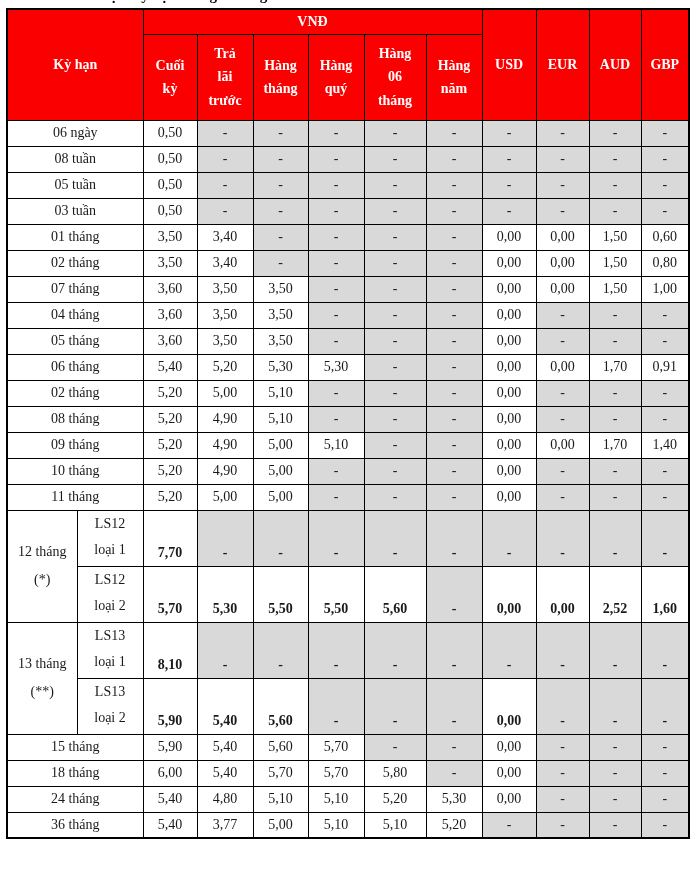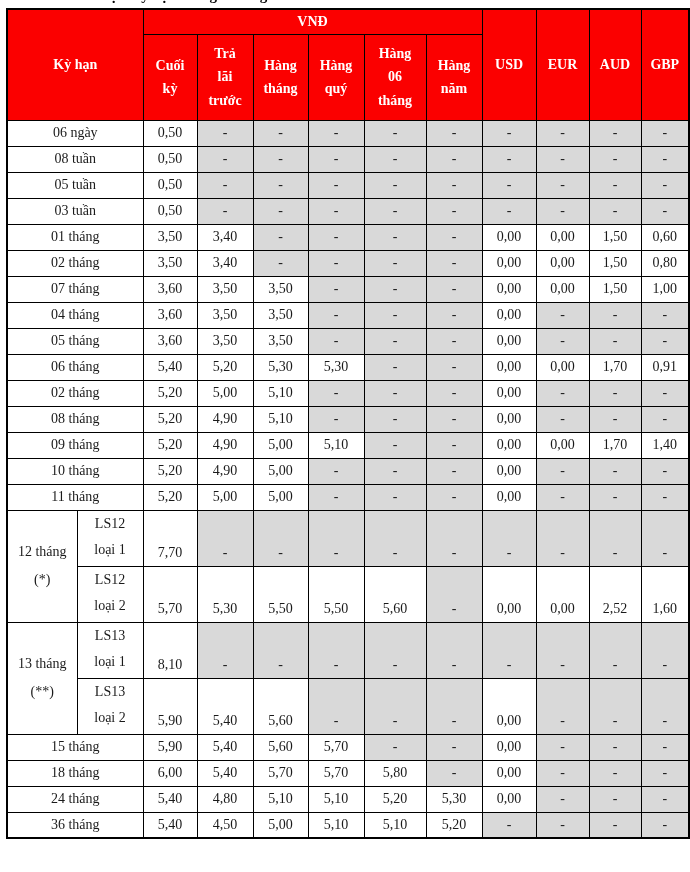--- a/index.html
+++ b/index.html
@@ -35,21 +35,21 @@
   thead th{
     background:var(--red);color:var(--header-text);
     font-weight:bold;white-space:pre-line;line-height:1.7;
   }
   thead tr.group-row{height:24px;}
   thead tr.sub-row{height:86px;}
   tbody tr{height:26px;}
   tbody tr.tall{height:56px;}
   td.term,td.group,td.sub{white-space:pre-line;}
   td.gray{background:var(--gray);}
-  tbody tr.tall td.rate{vertical-align:bottom;padding-bottom:5px;}
+  tbody tr.tall td.rate{vertical-align:bottom;padding-bottom:5px;font-weight:bold;}
   tbody tr.tall td.sub{vertical-align:bottom;padding-bottom:3px;line-height:1.85;}
   td.group{vertical-align:middle;line-height:2.0;}
 </style>
 </head>
 <body>
 
 <div class="caption-clip">
   <span>a. Lãi suất tiết kiệm kỳ hạn thông thường:</span>
 </div>
 
@@ -385,21 +385,21 @@
         <td class="rate">5,20</td>
         <td class="rate">5,30</td>
         <td class="rate">0,00</td>
         <td class="rate gray">-</td>
         <td class="rate gray">-</td>
         <td class="rate gray">-</td>
       </tr>
       <tr>
         <td class="term" colspan="2">36 tháng</td>
         <td class="rate">5,40</td>
-        <td class="rate">4,50</td>
+        <td class="rate">3,77</td>
         <td class="rate">5,00</td>
         <td class="rate">5,10</td>
         <td class="rate">5,10</td>
         <td class="rate">5,20</td>
         <td class="rate gray">-</td>
         <td class="rate gray">-</td>
         <td class="rate gray">-</td>
         <td class="rate gray">-</td>
       </tr>
     </tbody>

